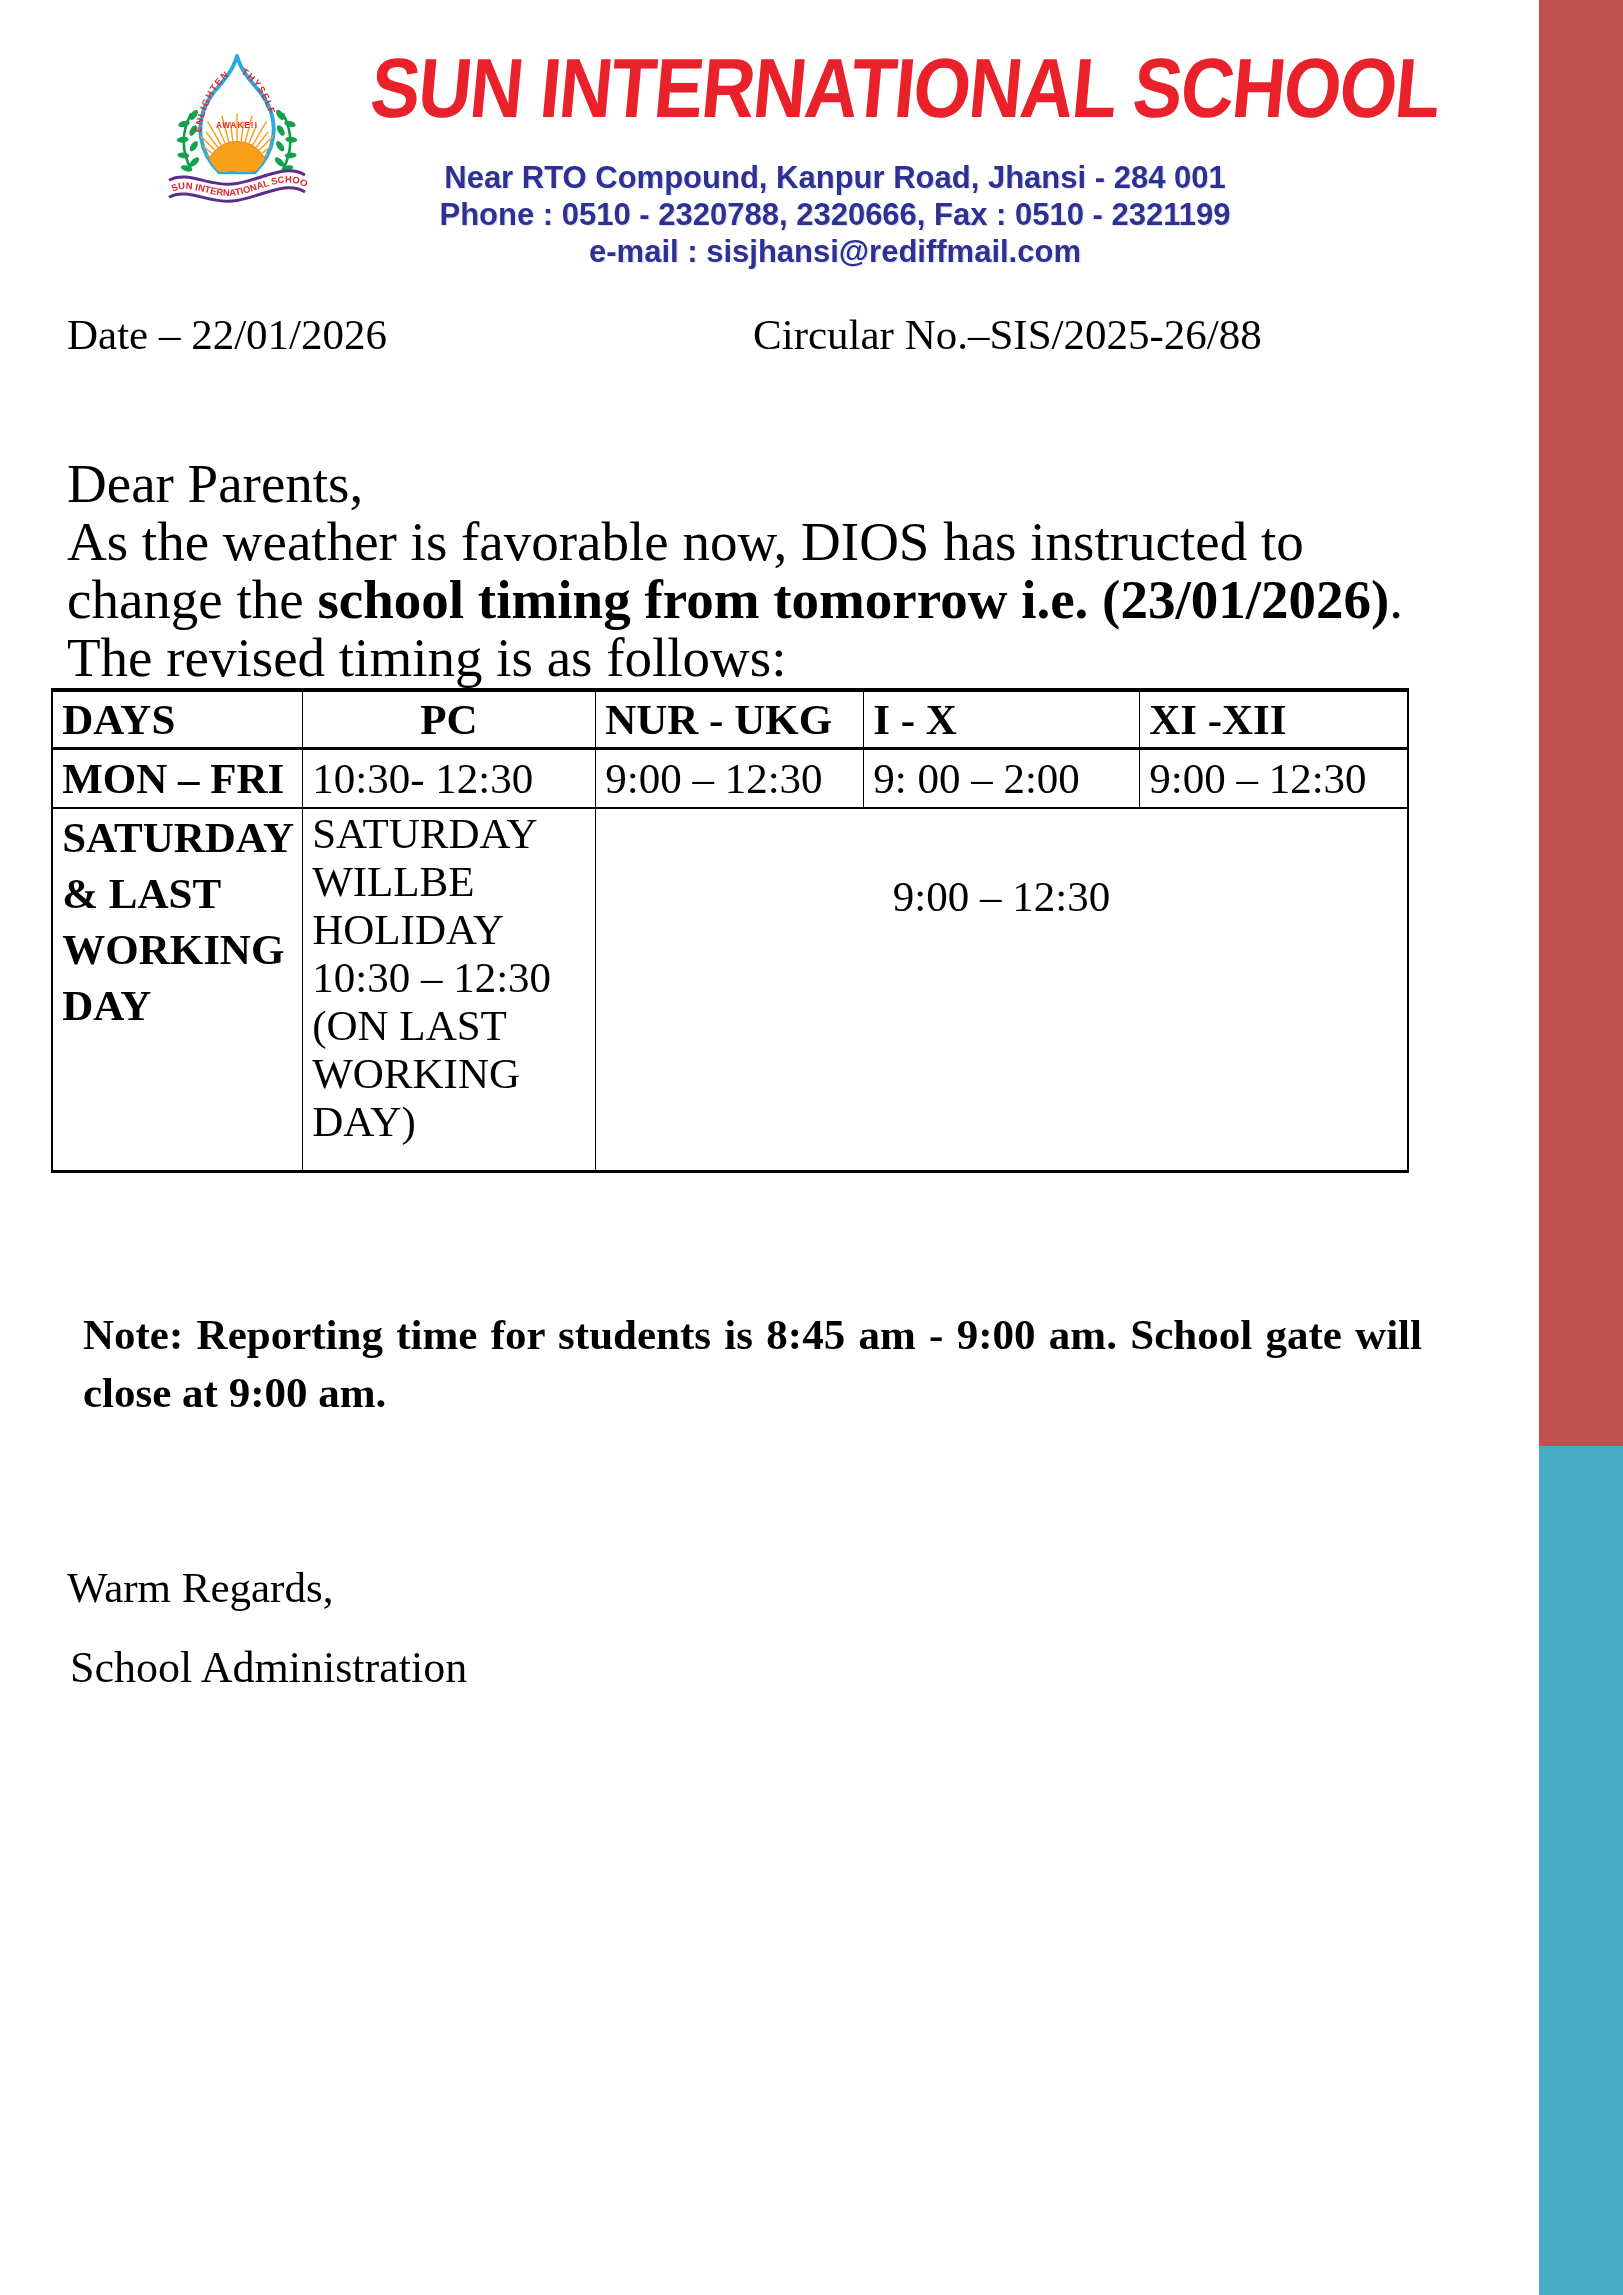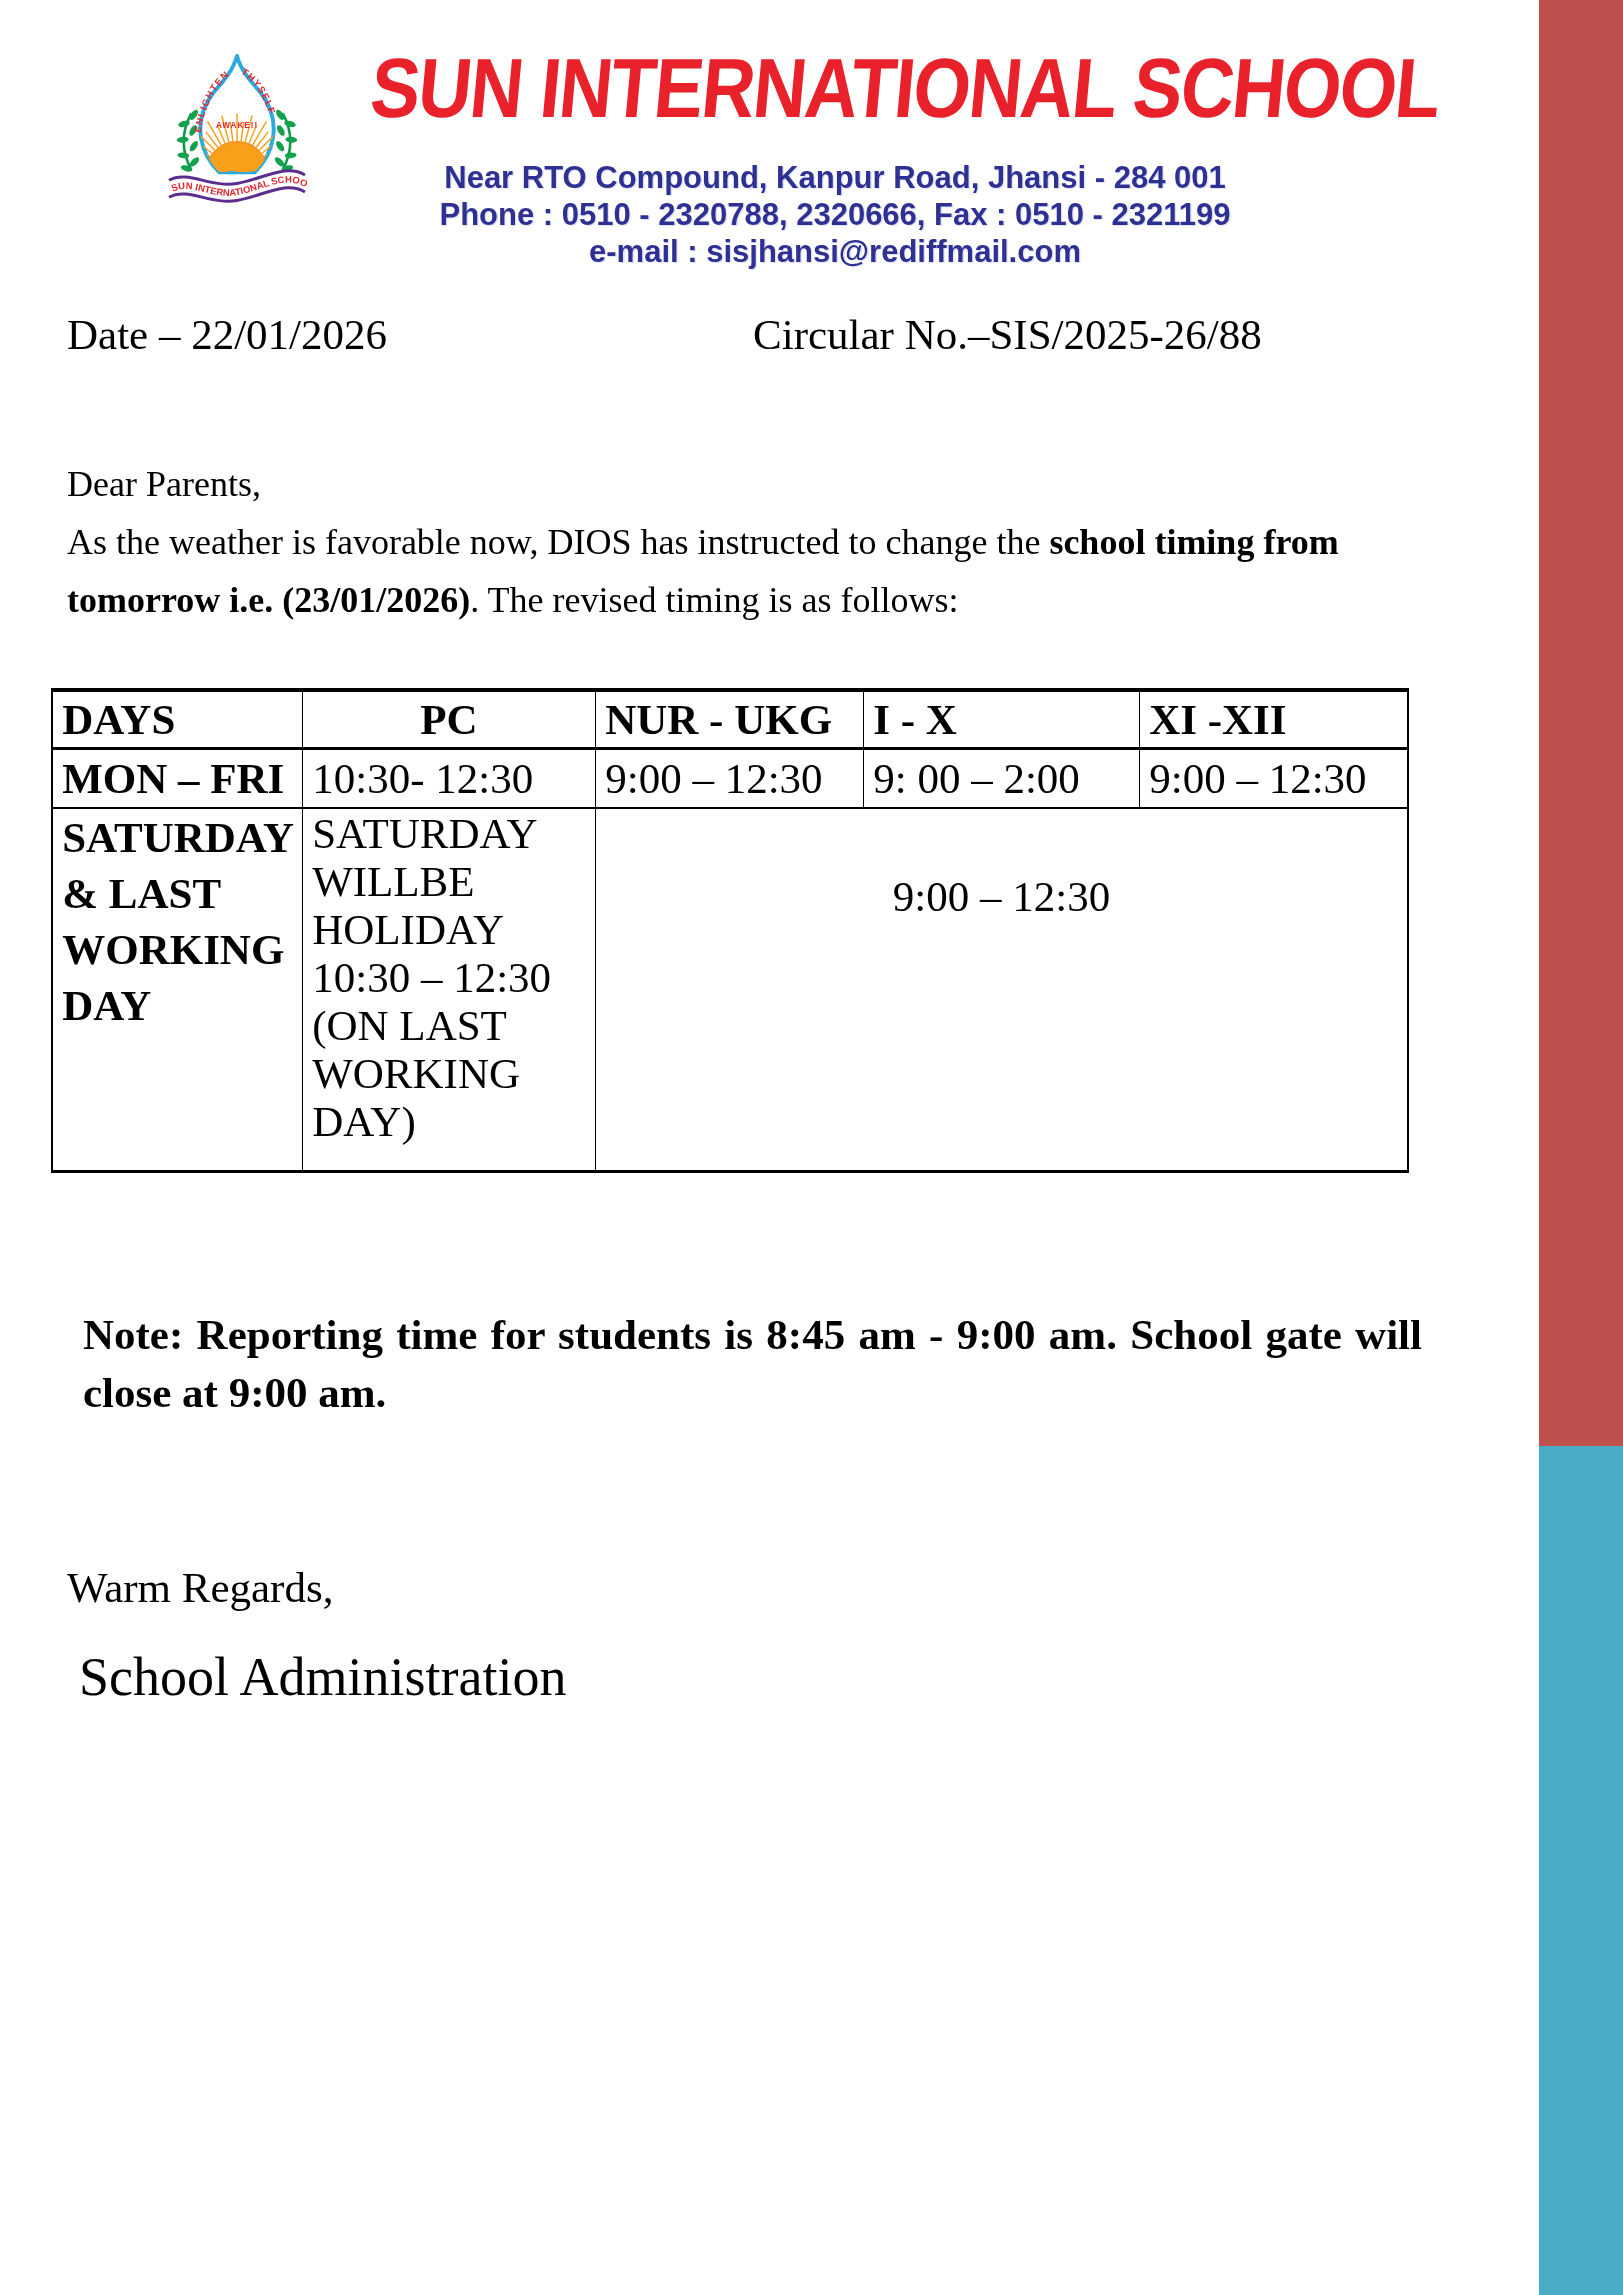--- a/index.html
+++ b/index.html
@@ -23,21 +23,21 @@
   }
   .head-info{margin-top:29.4px;font-family:"Liberation Sans","DejaVu Sans",sans-serif;
     font-weight:bold;color:#2e3192;font-size:31px;line-height:37px;
     text-shadow:1.3px 1.3px 0 rgba(120,140,220,0.25);}
 
   
   .meta{position:absolute;left:67px;top:306px;width:1341px;font-size:43px;line-height:58px;}
   .meta .circ{position:absolute;left:686px;top:0;}
 
   
-  .body-text{position:absolute;left:67px;top:455px;width:1348px;font-size:36px;line-height:58px;}
+  .body-text{position:absolute;left:67px;top:455px;width:1348px;font-size:55px;line-height:58px;}
   .body-text p{margin:0;}
   .body-text strong{font-weight:bold;}
 
   
   .timing-table{
     position:absolute;left:51px;top:688px;display:grid;
     grid-template-columns:250px 293px 268px 276px 267px;
     grid-template-rows:58px 59px 361px;
     border:2px solid #000;border-top-width:4.6px;border-bottom-width:3.9px;
     font-size:43px;
@@ -50,21 +50,21 @@
   .r2.bold{font-weight:bold;}
   .r3{padding-top:1.3px;}
   .r3.days{font-weight:bold;line-height:56px;padding-right:2.6px;}
   .r3.pc{line-height:48px;padding-right:16px;}
   .r3.merged{grid-column:3/6;text-align:center;padding:64px 0 0 0;line-height:48px;}
 
   
   .note{position:absolute;left:67px;top:1290px;width:1339px;margin:16px;
     font-size:43px;line-height:58px;font-weight:bold;text-align:justify;}
   .regards{position:absolute;left:67px;top:1559px;margin:0;font-size:43px;line-height:58px;}
-  .signature{position:absolute;left:67px;top:1636px;margin:12px;font-size:54px;line-height:58px;}
+  .signature{position:absolute;left:67px;top:1636px;margin:3px;font-size:44px;line-height:58px;}
 </style>
 </head>
 <body>
 
 <div class="page">
 
   <div class="bar bar-red"></div>
   <div class="bar bar-blue"></div>
 
   <svg class="logo" viewBox="0 0 220 240">

